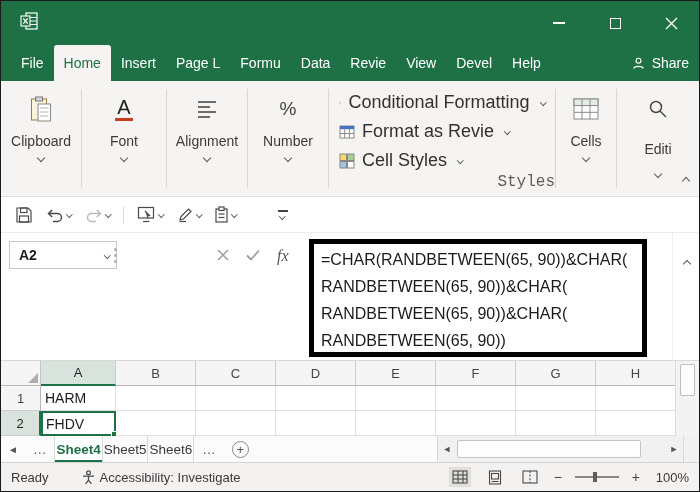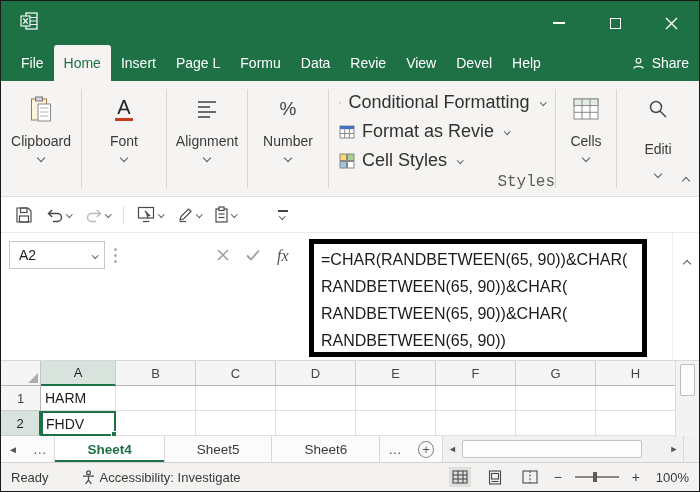--- a/index.html
+++ b/index.html
@@ -46,21 +46,21 @@
 
   
   .qat { height:36px; background:#fff; border-bottom:1px solid #ececec; display:flex; align-items:center; padding-left:14px; gap:13px; flex:none; }
   .qat-btn { display:flex; align-items:center; gap:3px; }
   .qat-sep { width:1px; height:18px; background:#ddd; }
   .qat-overflow { display:flex; flex-direction:column; align-items:center; gap:2px; margin-left:28px; }
   .qat-overflow .bar { width:10px; height:1.6px; background:#444; }
 
   
   .formula-band { height:128px; background:#fff; position:relative; border-bottom:1px solid #d8d8d8; flex:none; }
-  .namebox { position:absolute; left:8px; top:8px; width:96px; height:28px; border:1px solid #c8c6c4; display:flex; align-items:center; padding:0 7px 0 9px; font-size:14px; color:#1f1f1f; background:#fff; }
+  .namebox { position:absolute; left:8px; top:8px; width:108px; height:28px; border:1px solid #c8c6c4; display:flex; align-items:center; padding:0 7px 0 9px; font-size:14px; color:#1f1f1f; background:#fff;font-weight:bold; }
   .namebox .chev { margin-left:auto; }
   .nb-dots { position:absolute; left:113px; top:15px; width:3px; height:3px; background:#adadad; border-radius:50%; box-shadow:0 6px 0 #adadad, 0 12px 0 #adadad; }
   .fbtns { position:absolute; left:216px; top:14px; display:flex; align-items:center; gap:17px; }
   .fx { font-family:"Liberation Serif", serif; font-style:italic; font-size:16px; color:#555; }
   .formula-annotation { position:absolute; left:308px; top:6px; width:338px; height:118px; border:5px solid #000; padding:2px 7px; font-size:16px; line-height:27px; color:#1b1b1b; background:#fff; }
   .fb-expand { position:absolute; right:9px; top:20px; }
   .fb-strip { position:absolute; right:0; top:0; width:27px; height:100%; border-left:1px solid #f0f0f0; }
 
   
   .grid { position:relative; flex:none; height:75px; background:#fff; }
@@ -75,21 +75,21 @@
   .cell { background:#fff; border-right:1px solid #e0e0e0; border-bottom:1px solid #e0e0e0; font-size:14px; color:#1b1b1b; display:flex; align-items:center; padding-left:4px; flex:none; }
   .cell.selected { border:2px solid #1E7145; position:relative; z-index:2; padding-left:3px; }
   .fill-handle { position:absolute; right:-3px; bottom:-3px; width:6px; height:6px; background:#1E7145; border:1px solid #fff; }
   .vscroll { position:absolute; right:0; top:0; width:24px; height:75px; background:#f3f3f3; border-left:1px solid #dcdcdc; }
   .vthumb { position:absolute; left:4px; top:3px; width:15px; height:32px; background:#fdfdfd; border:1px solid #bcbcbc; border-radius:2px; }
 
   
   .tabbar { height:27px; background:#fbfbfb; border-bottom:1px solid #d4d4d4; display:flex; align-items:stretch; font-size:13.5px; color:#3b3a39; flex:none; }
   .tab-nav { display:flex; align-items:center; padding:0 7px; font-size:10px; color:#555; }
   .tab-more { display:flex; align-items:center; padding:0 8px; color:#555; }
-  .sheet-tab { padding:0 32px; display:flex; align-items:center; border-right:1px solid #d8d8d8; }
+  .sheet-tab { padding:0 1px; display:flex; align-items:center; border-right:1px solid #d8d8d8; }
   .sheet-tab:first-of-type { border-left:1px solid #d8d8d8; }
   .sheet-tab.active { background:#fff; color:#1E7145; font-weight:bold; box-shadow:inset 0 -2px 0 #1E7145; }
   .add-sheet { width:17px; height:17px; border:1px solid #8a8886; border-radius:50%; display:flex; align-items:center; justify-content:center; font-size:13px; color:#555; align-self:center; margin:0 8px; line-height:1; }
   .hscroll { margin-left:auto; width:262px; background:#f1f1f1; border-left:1px solid #d8d8d8; display:flex; align-items:center; }
   .hs-arrow { width:18px; text-align:center; color:#555; font-size:9px; flex:none; }
   .hs-track { flex:1; height:100%; position:relative; }
   .hs-thumb { position:absolute; left:1px; top:4px; bottom:4px; width:88%; background:#fdfdfd; border:1px solid #c4c4c4; border-radius:2px; }
   .hs-corner { width:16px; height:100%; border-left:1px solid #d8d8d8; flex:none; }
 
   

